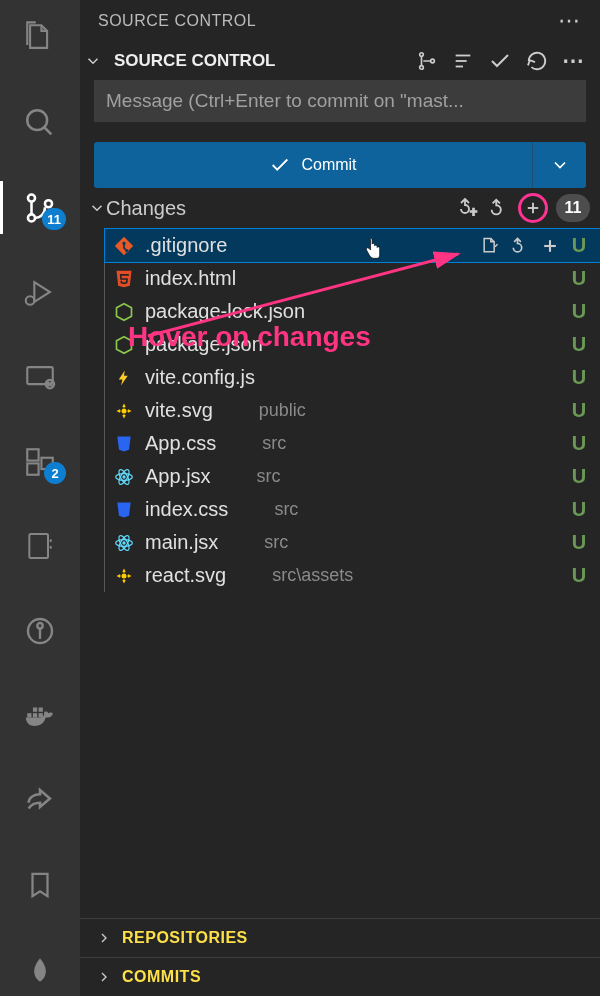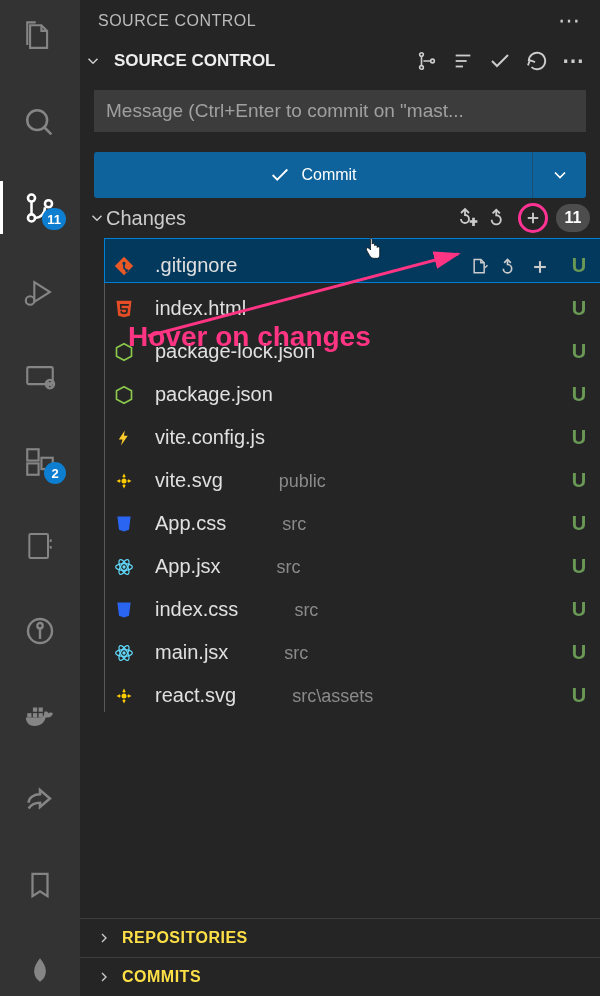--- a/index.html
+++ b/index.html
@@ -84,21 +84,20 @@
   font-weight: 700;
   color: #eeeeee;
   gap: 8px;
 }
 .section-header .chev { margin-left: 4px; margin-right: 4px; }
 .section-header .label { flex: 1; }
 .section-header .actions { display: flex; gap: 14px; align-items: center; padding-right: 8px;}
 .section-header .actions span { cursor: pointer; color: #cccccc; }
 .commit-area {
   padding: 0 14px;
-  margin-top: 10px;
 }
 .commit-input {
   width: 100%;
   background: #3c3c3c;
   border: none;
   color: #a0a0a0;
   font-size: 19px;
   padding: 10px 12px;
   outline: none;
   white-space: nowrap;
@@ -162,24 +161,24 @@
   font-size: 16px;
   font-weight: 600;
   color: #ffffff;
 }
 .file-list { 
   border-left: 1px solid #585858;
   margin-left: 24px;
 }
 .file-row {
   display: flex;
-  align-items: flex-end;
-  padding: 15px 12px 5px 8px;
+  align-items: center;
+  padding: 5px 12px 5px 8px;
   font-size: 20px;
-  gap: 20px;
+  gap: 10px;
 }
 .file-row.selected {
   background: #04395e;
   outline: 1px solid #007fd4;
 }
 .file-row .ficon {
   width: 22px; height: 22px;
   display: flex; align-items: center; justify-content: center;
   flex-shrink: 0;
 }

